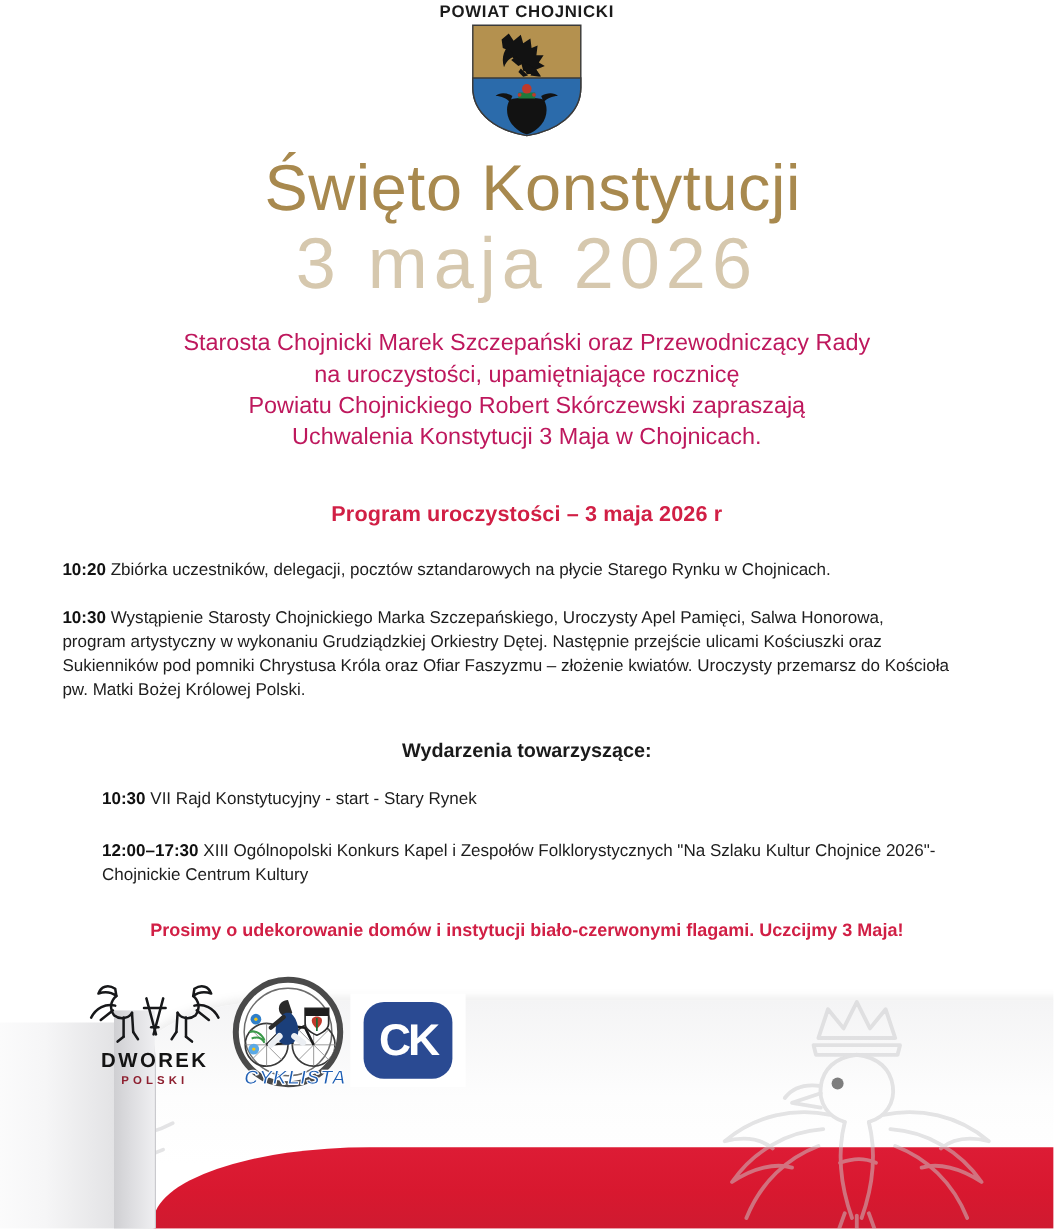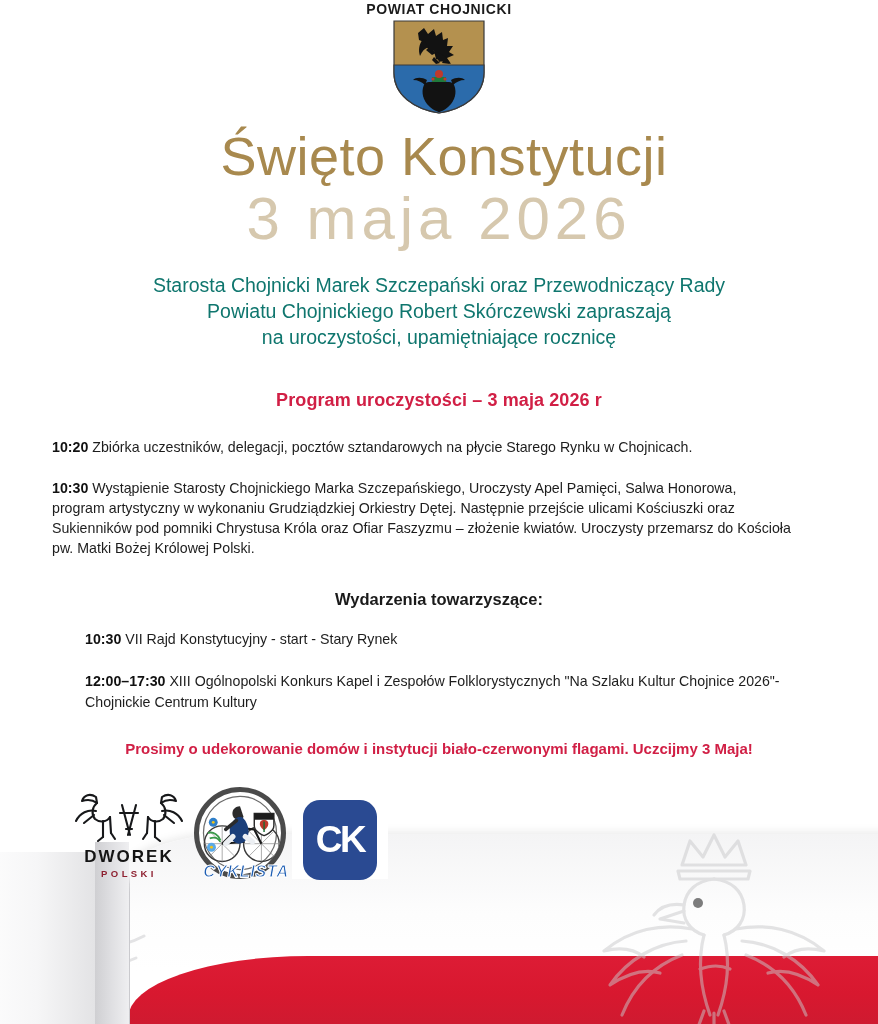--- a/index.html
+++ b/index.html
@@ -149,21 +149,21 @@
     line-height: 1.08;
   }
 
   
   .invite {
     margin: 20px auto 0 auto;
     width: 712px;
     text-align: center;
     font-size: 19.5px;
     line-height: 1.34;
-    color: #0f766e;
+    color: #be185d;
   }
   .invite div { white-space: nowrap; }
 
   
   .program-heading {
     margin: 40px 0 0 0;
     text-align: center;
     font-size: 18px;
     font-weight: bold;
     color: #d11f45;
@@ -277,21 +277,21 @@
   .logo-ck {
     width: 96px;
     height: 78px;
     background: #ffffff;
     display: flex;
     align-items: center;
     justify-content: center;
   }
   .ck-tile {
     width: 74px;
-    height: 80px;
+    height: 64px;
     background: #2a4a92;
     border-radius: 17px;
     display: flex;
     align-items: center;
     justify-content: center;
     color: #ffffff;
     font-size: 37px;
     font-weight: bold;
     letter-spacing: -2.5px;
     line-height: 1;
@@ -378,22 +378,23 @@
           </g>
         </svg>
       </div>
     </div>
 
     <div class="title-main">Święto Konstytucji</div>
     <div class="title-sub">3 maja 2026</div>
 
     <div class="invite">
       <div>Starosta Chojnicki Marek Szczepański oraz Przewodniczący Rady</div>
+      <div>na uroczystości, upamiętniające rocznicę</div>
       <div>Powiatu Chojnickiego Robert Skórczewski zapraszają</div>
-      <div>na uroczystości, upamiętniające rocznicę</div>
+      <div>Uchwalenia Konstytucji 3 Maja w Chojnicach.</div>
     </div>
 
     <div class="program-heading">Program uroczystości – 3 maja 2026 r</div>
 
     <div class="program">
       <p class="prog-item">
         <span class="prog-time">10:20</span><span> Zbiórka uczestników, delegacji, pocztów sztandarowych na płycie Starego Rynku w Chojnicach.</span>
       </p>
       <p class="prog-item">
         <span class="prog-time">10:30</span><span>  Wystąpienie Starosty Chojnickiego Marka Szczepańskiego, Uroczysty Apel Pamięci, Salwa Honorowa,  program artystyczny w wykonaniu Grudziądzkiej Orkiestry Dętej. Następnie przejście ulicami Kościuszki oraz Sukienników pod pomniki Chrystusa Króla oraz Ofiar Faszyzmu – złożenie kwiatów. Uroczysty przemarsz do Kościoła pw. Matki Bożej Królowej Polski.</span>

